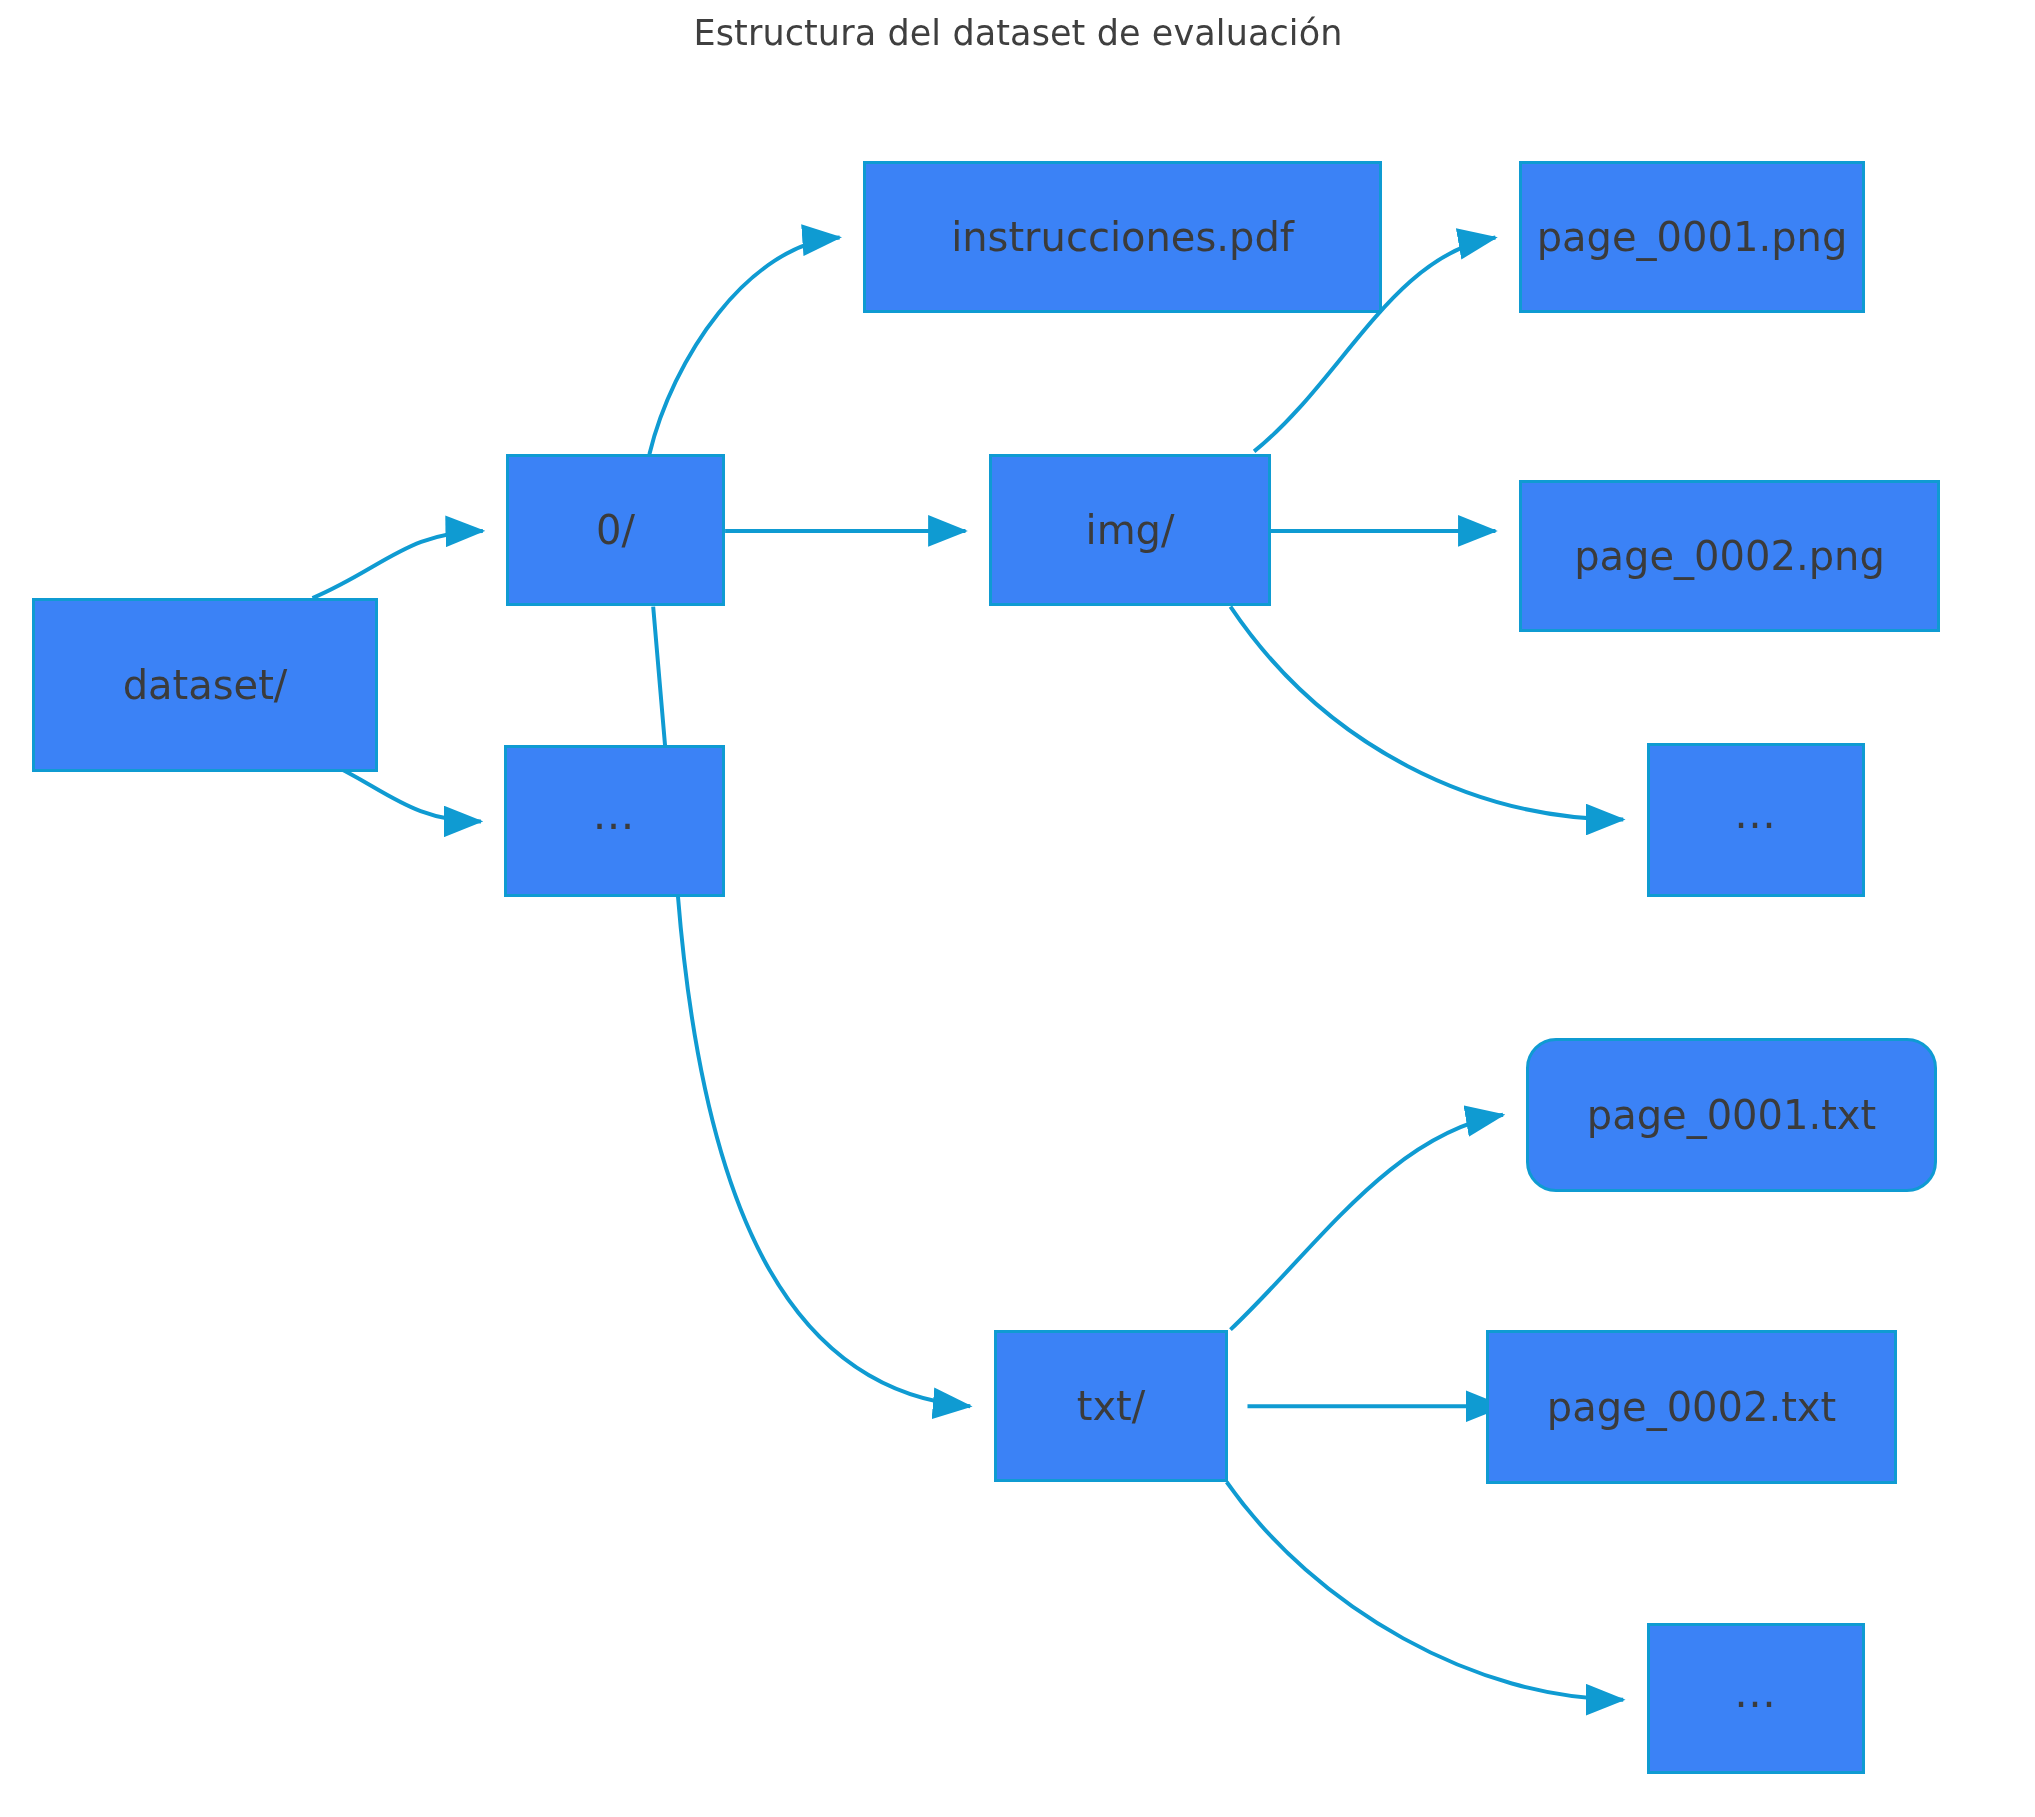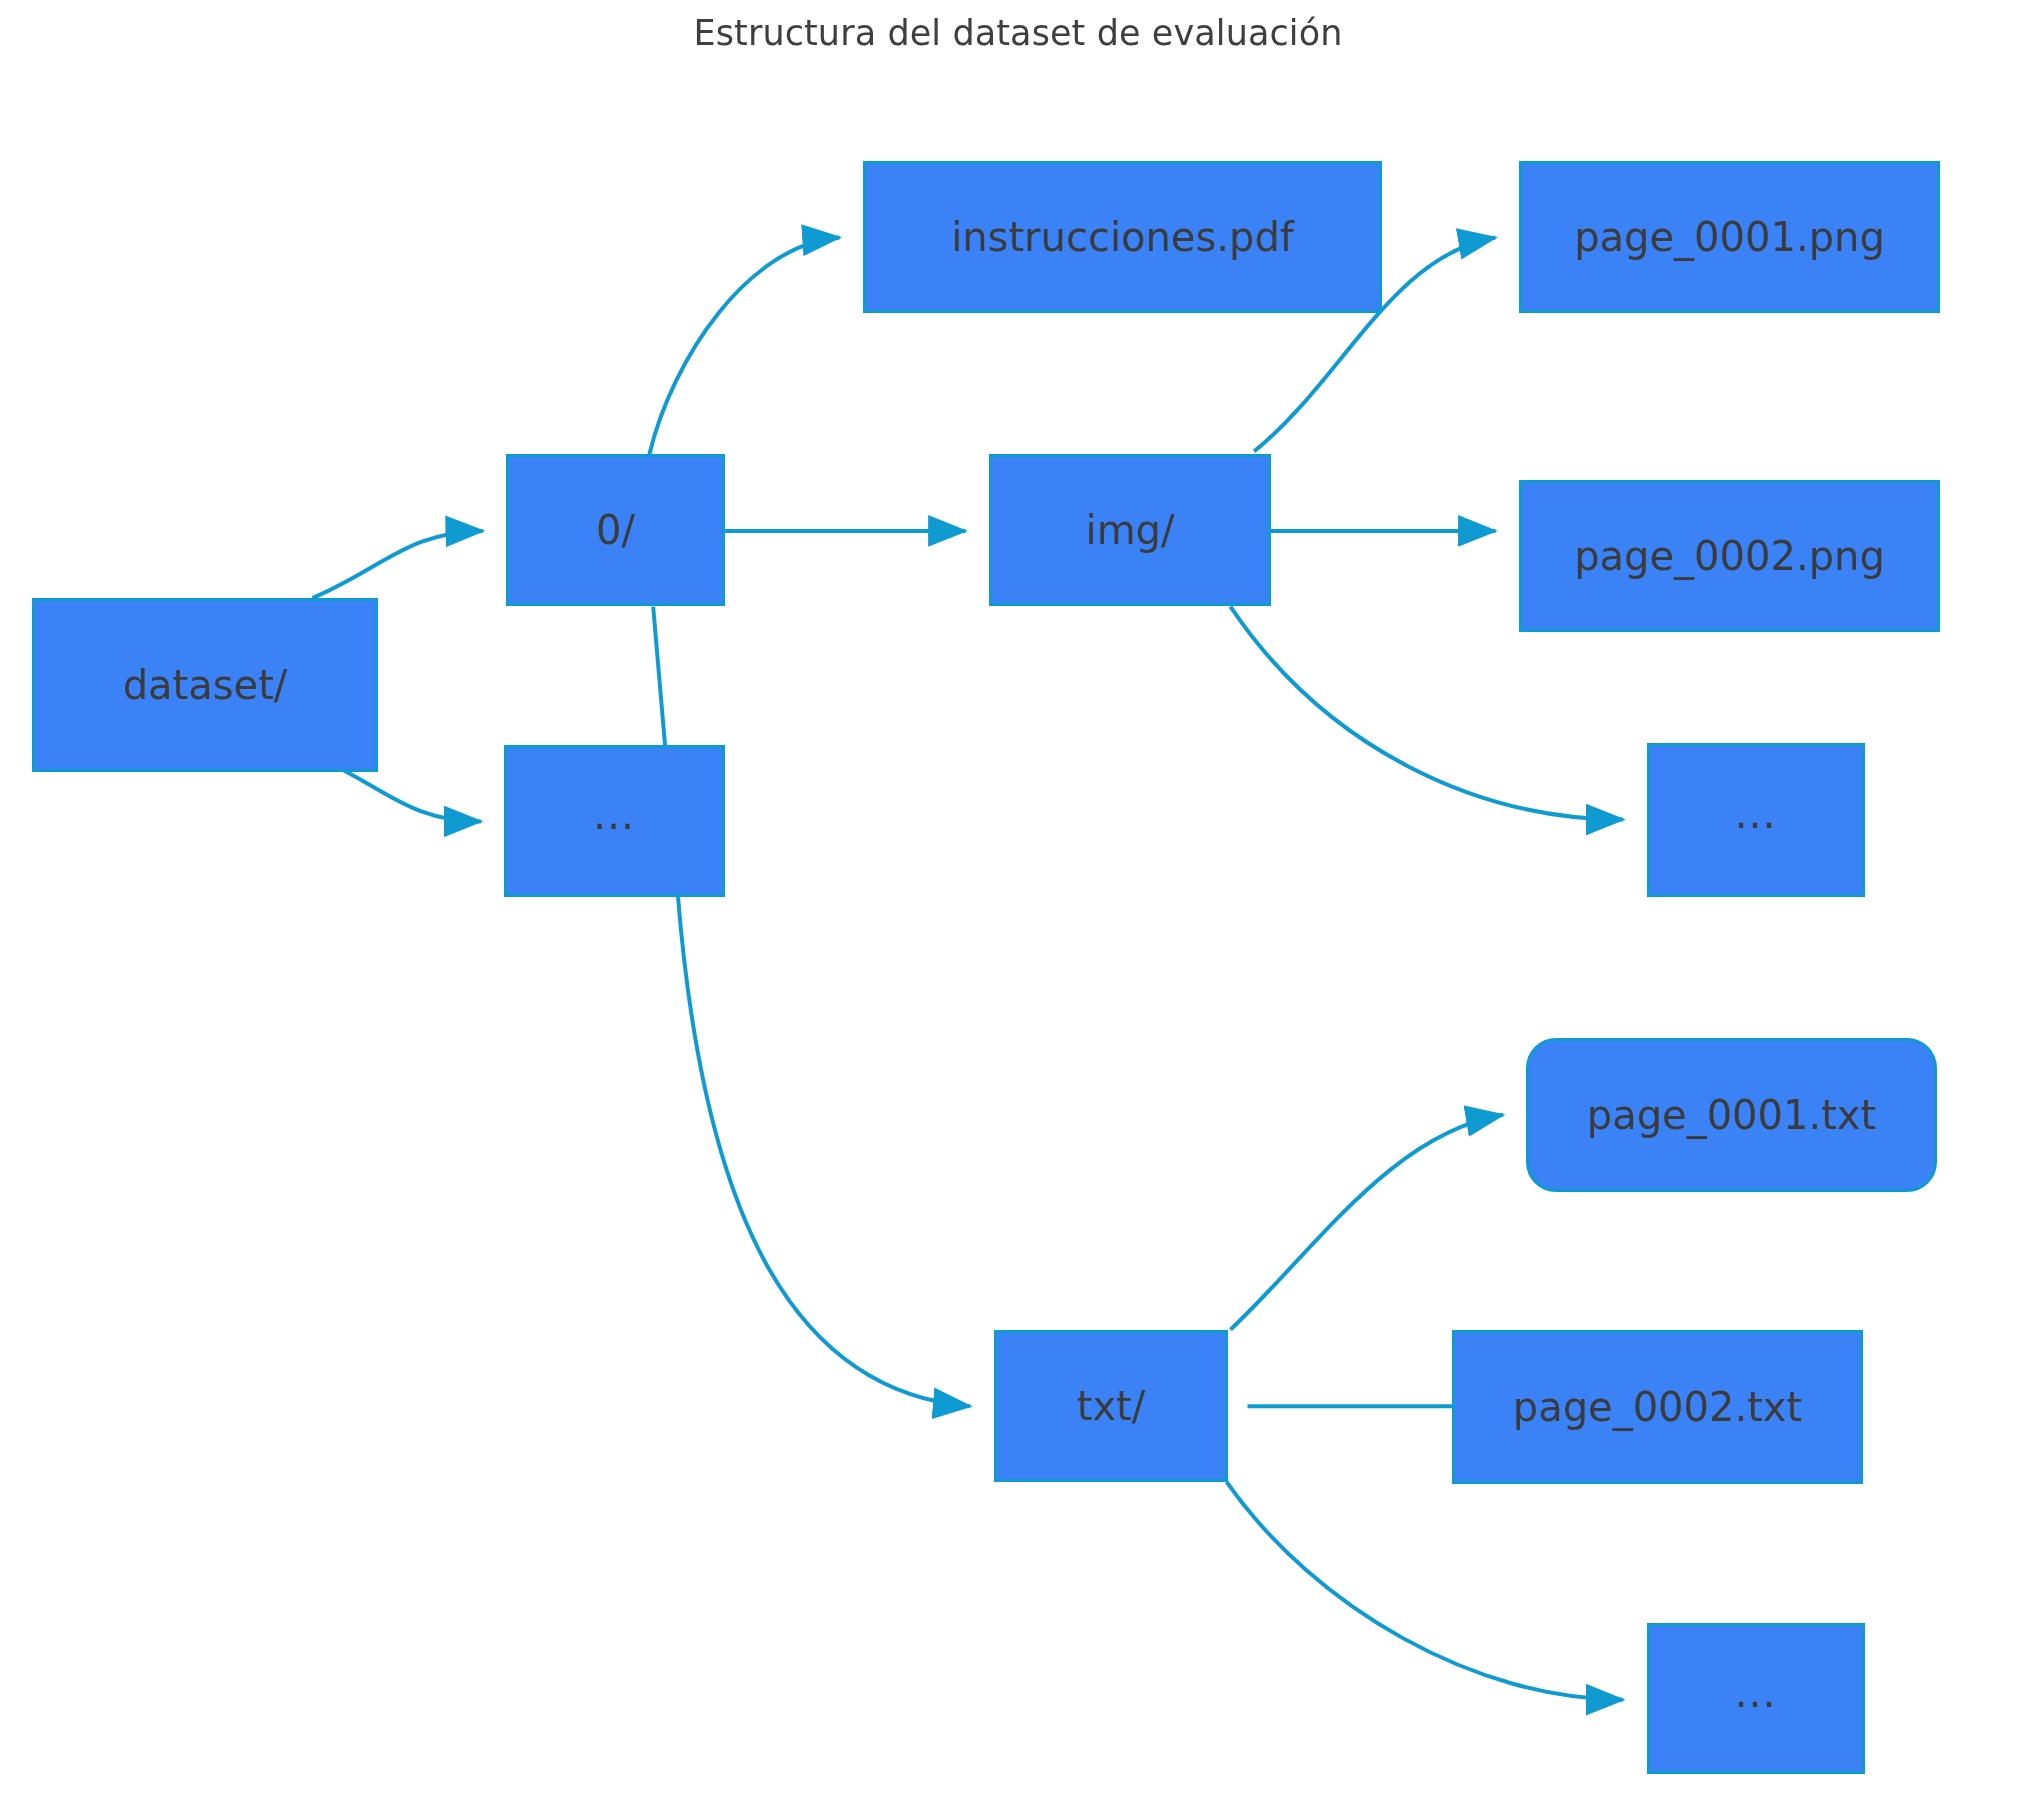--- a/index.html
+++ b/index.html
@@ -121,37 +121,37 @@
   </div>
 
   <div class="node" id="node-img" style="left:989px; top:454px; width:282px; height:152px;">
     <span class="node-label">img/</span>
   </div>
 
   <div class="node" id="node-txt" style="left:994px; top:1330px; width:234px; height:152px;">
     <span class="node-label">txt/</span>
   </div>
 
-  <div class="node" id="node-png1" style="left:1519px; top:161px; width:421px; height:152px;">
+  <div class="node" id="node-png1" style="left:1519px; top:161px; width:346px; height:152px;">
     <span class="node-label">page_0001.png</span>
   </div>
 
   <div class="node" id="node-png2" style="left:1519px; top:480px; width:421px; height:152px;">
     <span class="node-label">page_0002.png</span>
   </div>
 
   <div class="node ellipsis" id="node-dots-img" style="left:1647px; top:743px; width:218px; height:154px;">
     <span class="node-label">…</span>
   </div>
 
   <div class="node" id="node-txt1" style="left:1526px; top:1038px; width:411px; height:154px;border-radius:30px;">
     <span class="node-label">page_0001.txt</span>
   </div>
 
-  <div class="node" id="node-txt2" style="left:1452px; top:1330px; width:411px; height:154px;">
+  <div class="node" id="node-txt2" style="left:1486px; top:1330px; width:411px; height:154px;">
     <span class="node-label">page_0002.txt</span>
   </div>
 
   <div class="node ellipsis" id="node-dots-txt" style="left:1647px; top:1623px; width:218px; height:151px;">
     <span class="node-label">…</span>
   </div>
 
 </div>
 
 

